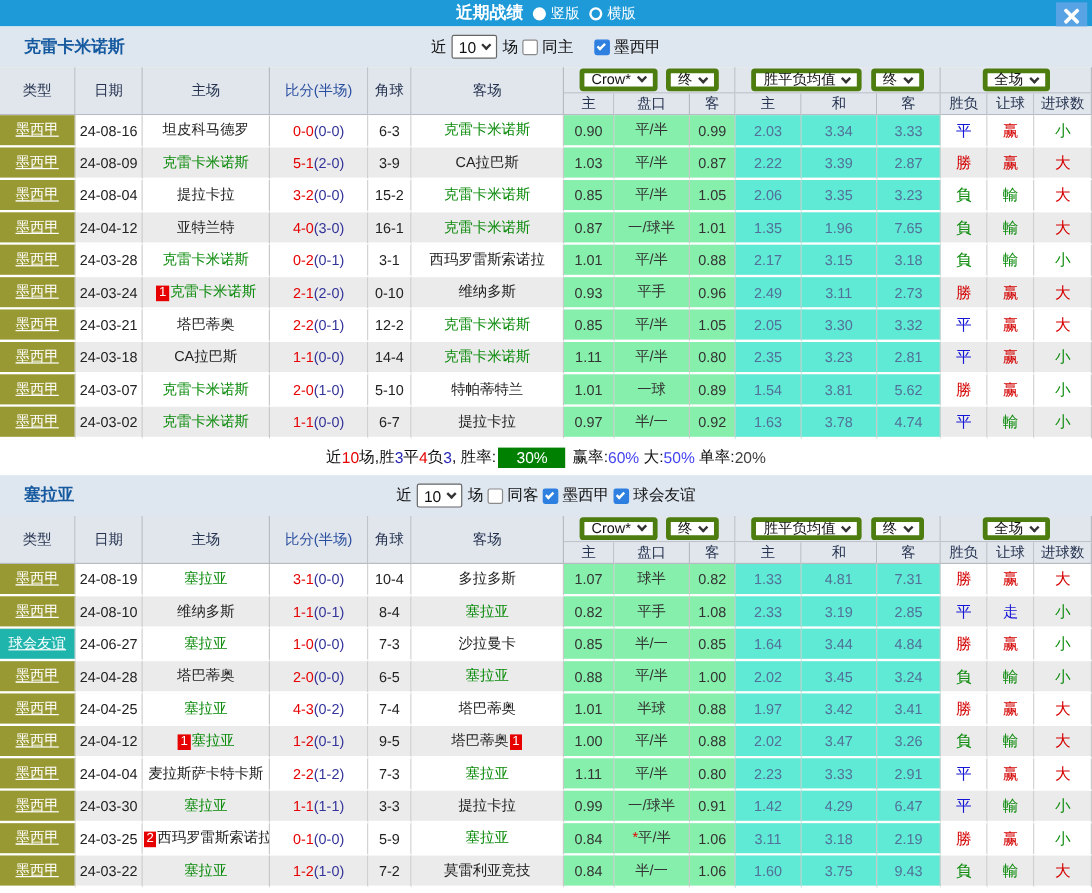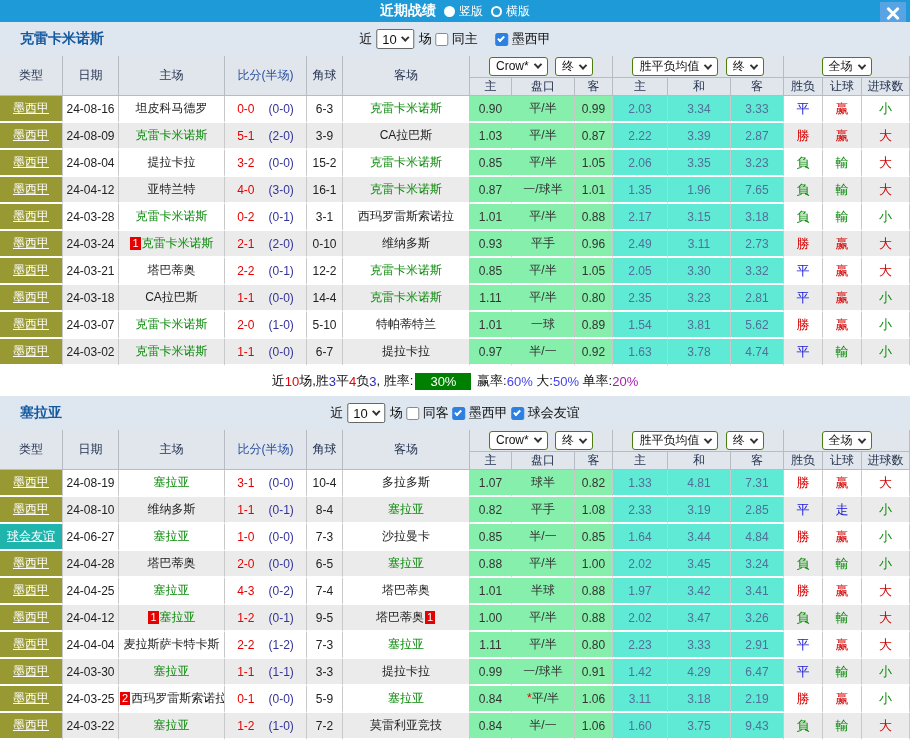--- a/index.html
+++ b/index.html
@@ -37,52 +37,52 @@
 
   
   table{border-collapse:separate;border-spacing:0;table-layout:fixed;width:910px;}
   th,td{padding:0;text-align:center;vertical-align:middle;overflow:hidden;white-space:nowrap;}
   thead th,thead td{background:#E1E6EC;border-right:1px solid #B7BCC4;border-bottom:1px solid #B7BCC4;
            color:#24324F;font-weight:normal;font-size:12px;}
   thead tr.r1 td,thead tr.r1 th{height:22px;}
   thead tr.r2 td{height:18px;}
   thead th[rowspan]{height:40px;}
   th.th-score{color:#2B4FA0;}
-  .hdr-sel{display:inline-flex;align-items:center;gap:6px;background:#fff;border:1px solid #4d7c0f;
+  .hdr-sel{display:inline-flex;align-items:center;gap:6px;background:#fff;border:4px solid #4d7c0f;
            border-radius:3px;padding:1px 6px;height:19px;color:#111;cursor:pointer;margin:0 2px;}
 
   tbody td{height:27px;border-right:1px solid #C9C9C9;border-bottom:2px solid #fff;font-size:12px;}
   tbody td.plain{background:#fff;}
   tbody tr.alt td.plain{background:#EBEBEB;}
   tbody td.crow{background:#86efac;color:#333;}
   tbody td.mean{background:#5eead4;color:#527099;}
   tbody td.league{color:#fff;}
   td.league.mx{background:#999933;}
   td.league.friendly{background:#1FB5AD;}
   .lgtext{text-decoration:underline;cursor:pointer;}
   .team{color:#222;}
   .team.self{color:#0B8A0B;}
   .badge{display:inline-block;background:#E60000;color:#fff;padding:0 2px;font-size:11px;line-height:13px;margin:0 1px;}
   .sc{color:#E60000;}
-  .half{color:#333399;padding-left:14px;}
+  .half{color:#333399;}
   td.hcap{color:#2F3E66;}
   .star{color:#E60000;}
   .t-r{color:#D40000;}
   .t-g{color:#0B8A0B;}
   .t-b{color:#1515D6;}
   td.res{font-size:13px;}
 
   
   .summary{height:30px;background:#fff;display:flex;align-items:center;justify-content:center;
            font-size:13px;color:#111;white-space:pre;}
   .seg-k{color:#111;}
   .seg-r{color:#E60000;}
   .seg-b{color:#2B2BB8;}
   .seg-bl{color:#4444EE;}
-  .seg-tg{color:#a21caf;}
+  .seg-tg{color:#404040;}
   .seg-badge{background:#008000;color:#fff;padding:1px 15px;margin:0 2px;}
 </style>
 </head>
 <body>
 
 <div class="titlebar">
   <span class="title">近期战绩</span>
   <span class="radio-opt">
     <span class="radio on"></span>
     <span>竖版</span>

